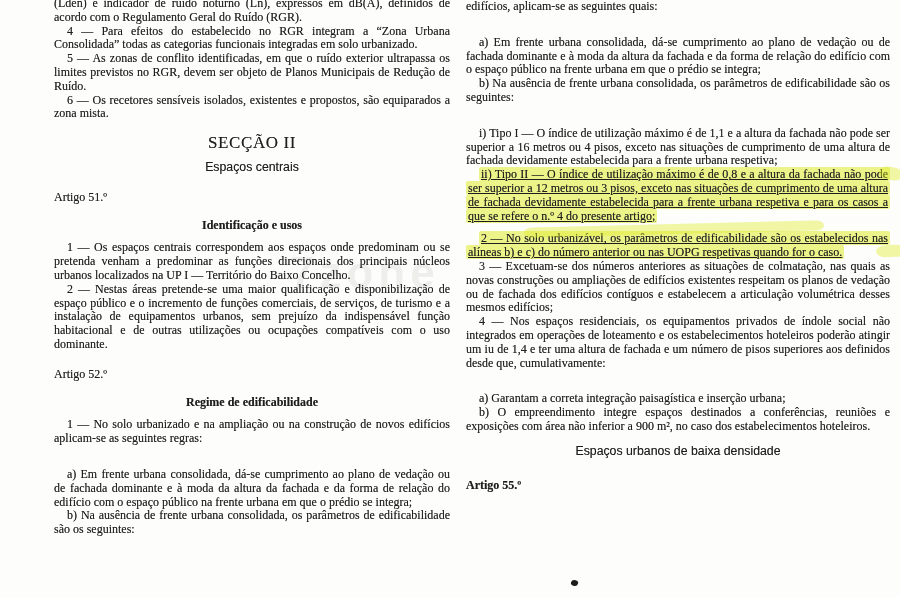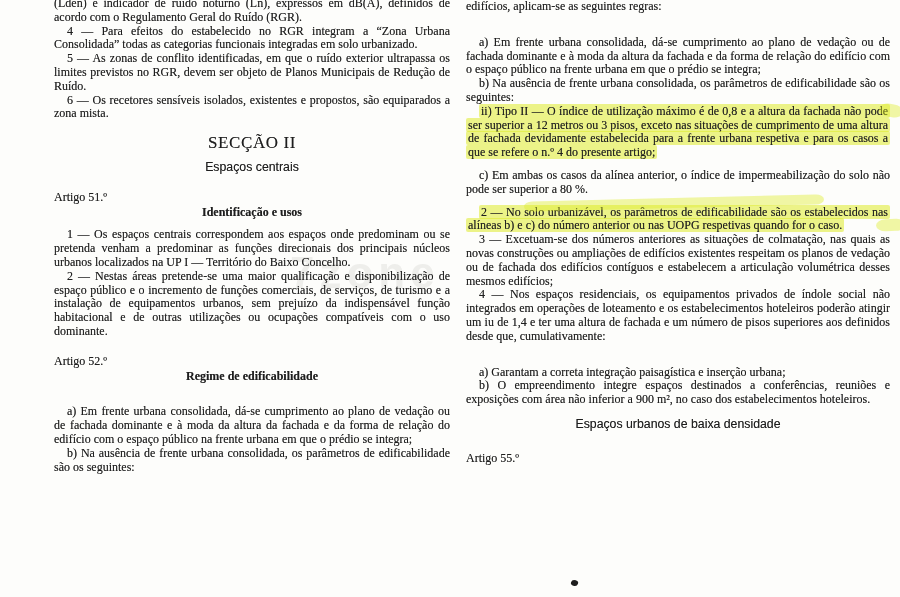--- a/index.html
+++ b/index.html
@@ -27,31 +27,32 @@
     font-size:17px;letter-spacing:.6px;
     margin-top:15px;
   }
   .sub{
     text-align:center;text-indent:0;
     font-family:"Liberation Sans",sans-serif;
     font-weight:normal;font-size:12.3px;
     margin-top:11px;
   }
   .art{text-align:left;text-indent:0;margin-top:16px;}
-  .art-lg{margin-top:20px;}
+  .art-lg{margin-top:20px;font-weight:bold;}
   .artt{
     text-align:center;text-indent:0;
-    font-weight:bold;margin-top:1px;margin-bottom:9px;
+    font-weight:bold;margin-top:14px;margin-bottom:9px;
   }
   .hl{
     background:rgba(222,235,42,.55);
     box-decoration-break:clone;
     -webkit-box-decoration-break:clone;
     padding:0 2px;
     border-radius:2px;
+    text-decoration:underline;
   }
   .hl-wrap{position:relative;}
   .stroke{
     position:absolute;
     background:rgba(222,235,42,.42);
     border-radius:10px/6px;
     pointer-events:none;
   }
   .stroke-top{top:-8px;left:58px;width:300px;height:10px;transform:rotate(-1.4deg);}
   .stroke-right{top:13px;right:-16px;width:30px;height:12px;transform:rotate(-2deg);}
@@ -83,35 +84,36 @@
     <p class="ind">5 — As zonas de conflito identificadas, em que o ruído exterior ultrapassa os limites previstos no RGR, devem ser objeto de Planos Municipais de Redução de Ruído.</p>
     <p class="ind">6 — Os recetores sensíveis isolados, existentes e propostos, são equiparados a zona mista.</p>
     <p class="sec">SECÇÃO II</p>
     <p class="sub">Espaços centrais</p>
     <p class="art">Artigo 51.º</p>
     <p class="artt">Identificação e usos</p>
     <p class="ind">1 — Os espaços centrais correspondem aos espaços onde predominam ou se pretenda venham a predominar as funções direcionais dos principais núcleos urbanos localizados na UP I — Território do Baixo Concelho.</p>
     <p class="ind">2 — Nestas áreas pretende-se uma maior qualificação e disponibilização de espaço público e o incremento de funções comerciais, de serviços, de turismo e a instalação de equipamentos urbanos, sem prejuízo da indispensável função habitacional e de outras utilizações ou ocupações compatíveis com o uso dominante.</p>
     <p class="art">Artigo 52.º</p>
     <p class="artt">Regime de edificabilidade</p>
+    <p class="ind">1 — No solo urbanizado e na ampliação ou na construção de novos edifícios aplicam-se as seguintes regras:</p>
     <p class="ind gap">a) Em frente urbana consolidada, dá-se cumprimento ao plano de vedação ou de fachada dominante e à moda da altura da fachada e da forma de relação do edifício com o espaço público na frente urbana em que o prédio se integra;</p>
     <p class="ind">b) Na ausência de frente urbana consolidada, os parâmetros de edificabilidade são os seguintes:</p>
   </div>
 
   <div class="col col-right">
-    <p>edifícios, aplicam-se as seguintes regras:</p>
+    <p>edifícios, aplicam-se as seguintes quais:</p>
     <p class="ind gap">a) Em frente urbana consolidada, dá-se cumprimento ao plano de vedação ou de fachada dominante e à moda da altura da fachada e da forma de relação do edifício com o espaço público na frente urbana em que o prédio se integra;</p>
     <p class="ind">b) Na ausência de frente urbana consolidada, os parâmetros de edificabilidade são os seguintes:</p>
+    <p class="ind gap">i) Tipo I — O índice de utilização máximo é de 1,1 e a altura da fachada não pode ser superior a 16 metros ou 4 pisos, exceto nas situações de cumprimento de uma altura de fachada devidamente estabelecida para a frente urbana respetiva;</p>
 
     <p class="ind hl-wrap">
       <span class="stroke stroke-tail"></span>
       <span class="hl">ii) Tipo II — O índice de utilização máximo é de 0,8 e a altura da fachada não pode ser superior a 12 metros ou 3 pisos, exceto nas situações de cumprimento de uma altura de fachada devidamente estabelecida para a frente urbana respetiva e para os casos a que se refere o n.º 4 do presente artigo;</span>
     </p>
 
-    <p class="ind gap-lg">c) Em ambas os casos da alínea anterior, o índice de impermeabilização do solo não pode ser superior a 80 %.</p>
 
     <p class="ind gap-lg hl-wrap">
       <span class="stroke stroke-top"></span>
       <span class="stroke stroke-right"></span>
       <span class="hl">2 — No solo urbanizável, os parâmetros de edificabilidade são os estabelecidos nas alíneas b) e c) do número anterior ou nas UOPG respetivas quando for o caso.</span>
     </p>
 
     <p class="ind">3 — Excetuam-se dos números anteriores as situações de colmatação, nas quais as novas construções ou ampliações de edifícios existentes respeitam os planos de vedação ou de fachada dos edifícios contíguos e estabelecem a articulação volumétrica desses mesmos edifícios;</p>
     <p class="ind">4 — Nos espaços residenciais, os equipamentos privados de índole social não integrados em operações de loteamento e os estabelecimentos hoteleiros poderão atingir um iu de 1,4 e ter uma altura de fachada e um número de pisos superiores aos definidos desde que, cumulativamente:</p>
     <p class="ind gap">a) Garantam a correta integração paisagística e inserção urbana;</p>

